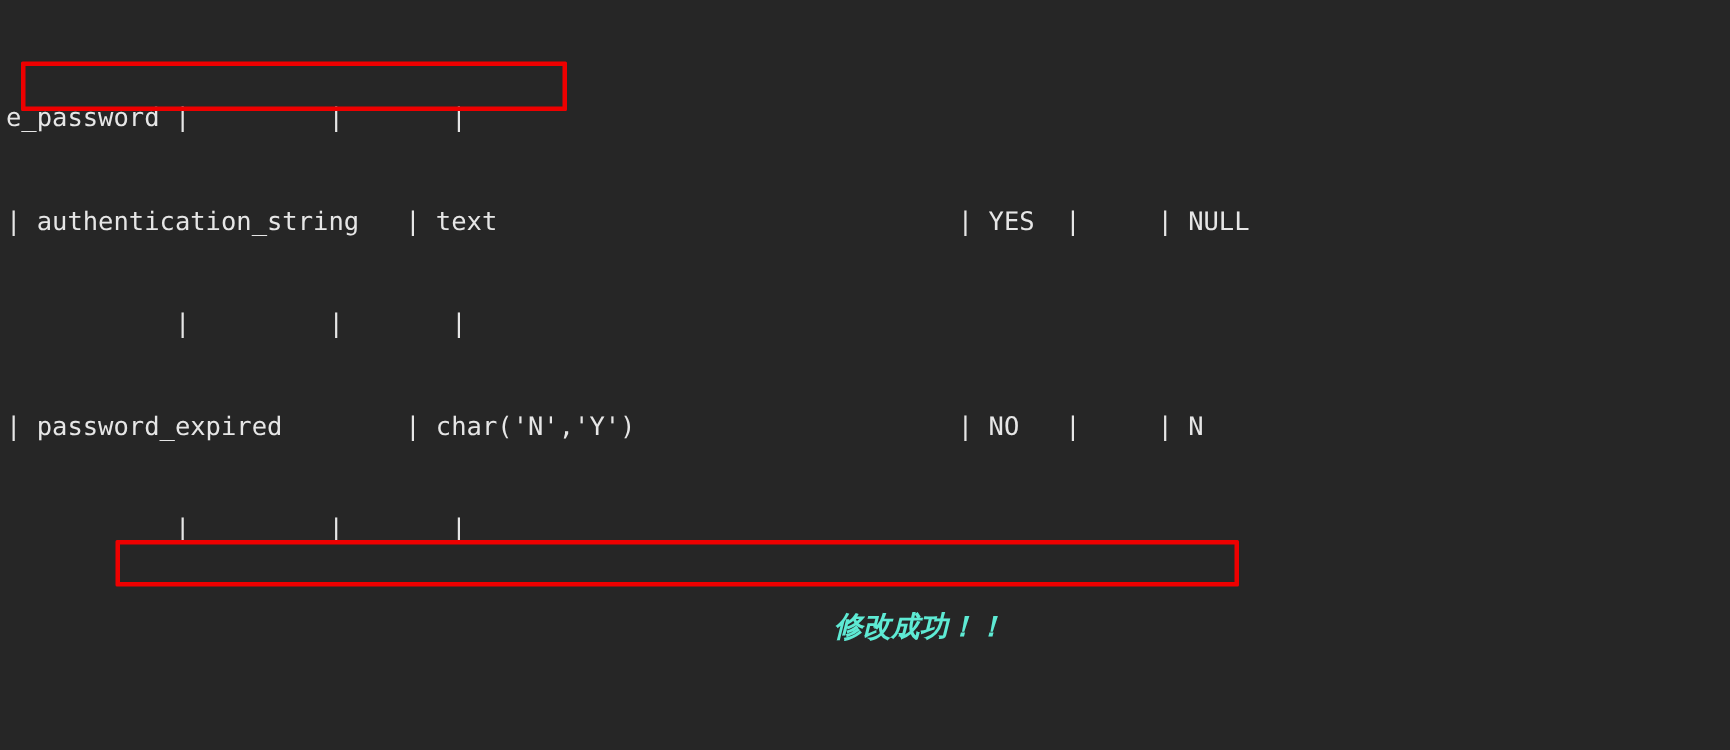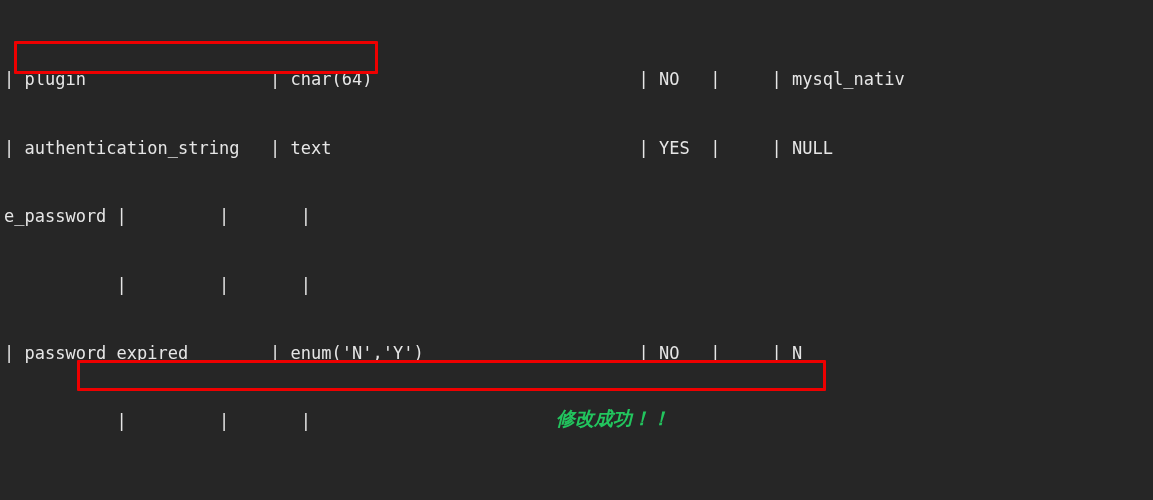--- a/index.html
+++ b/index.html
@@ -26,21 +26,21 @@
     padding: 0;
     white-space: pre;
   }
   .line {
     height: 22.8px;
     white-space: pre;
     letter-spacing: 0px;
     padding-left: 4px;
   }
   .red-text {
-    color: #22c55e;
+    color: #5eead4;
     font-family: "DejaVu Sans", "Liberation Sans", sans-serif;
     font-weight: bold;
     font-style: italic;
     font-size: 19px;
   }
   .hl-box {
     position: absolute;
     border: 3px solid #ee0000;
     box-sizing: border-box;
     pointer-events: none;
@@ -65,25 +65,24 @@
     white-space: pre;
   }
 </style>
 </head>
 <body>
 
 <div id="terminal">
 
   <div class="screen">
 
-    <div class="line">| plugin                  | char(64)                          | NO   |     | mysql_nativ</div>
+    <div class="line">e_password |         |       |</div>
     <div class="line">| authentication_string   | text                              | YES  |     | NULL</div>
-    <div class="line">e_password |         |       |</div>
     <div class="line">           |         |       |</div>
-    <div class="line">| password_expired        | enum('N','Y')                     | NO   |     | N</div>
+    <div class="line">| password_expired        | char('N','Y')                     | NO   |     | N</div>
     <div class="line">           |         |       |</div>
     
     
     
     
     
     
     
     
     

